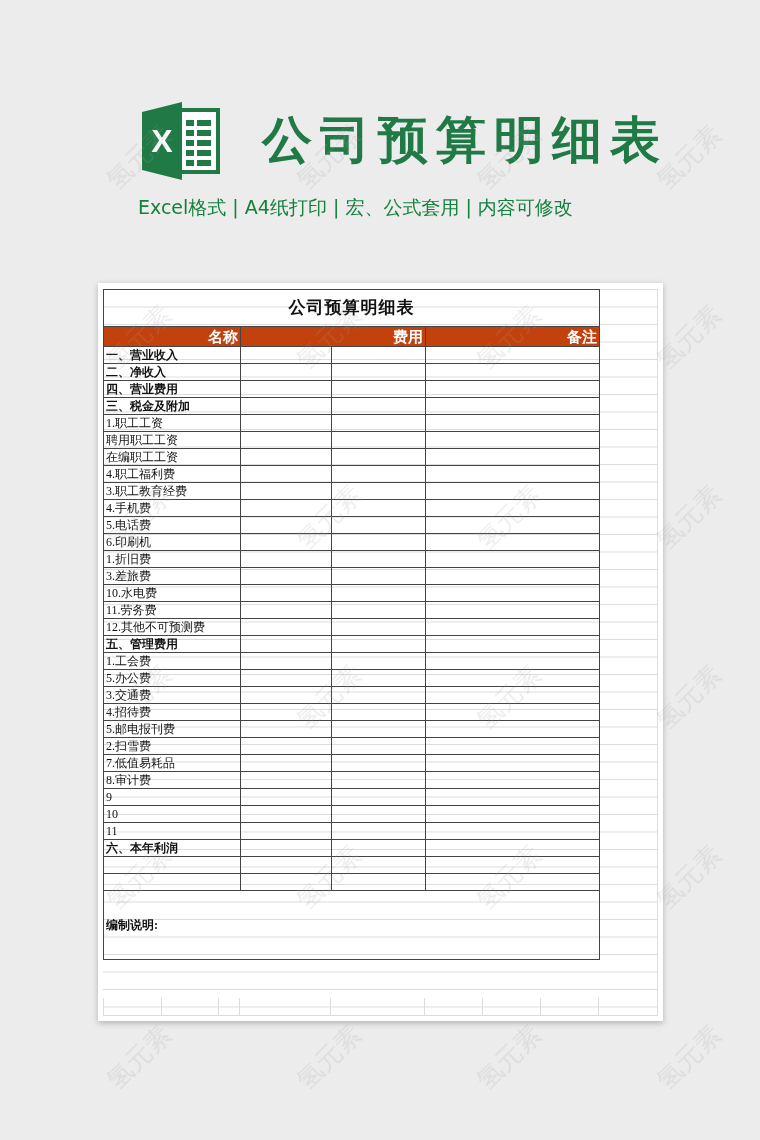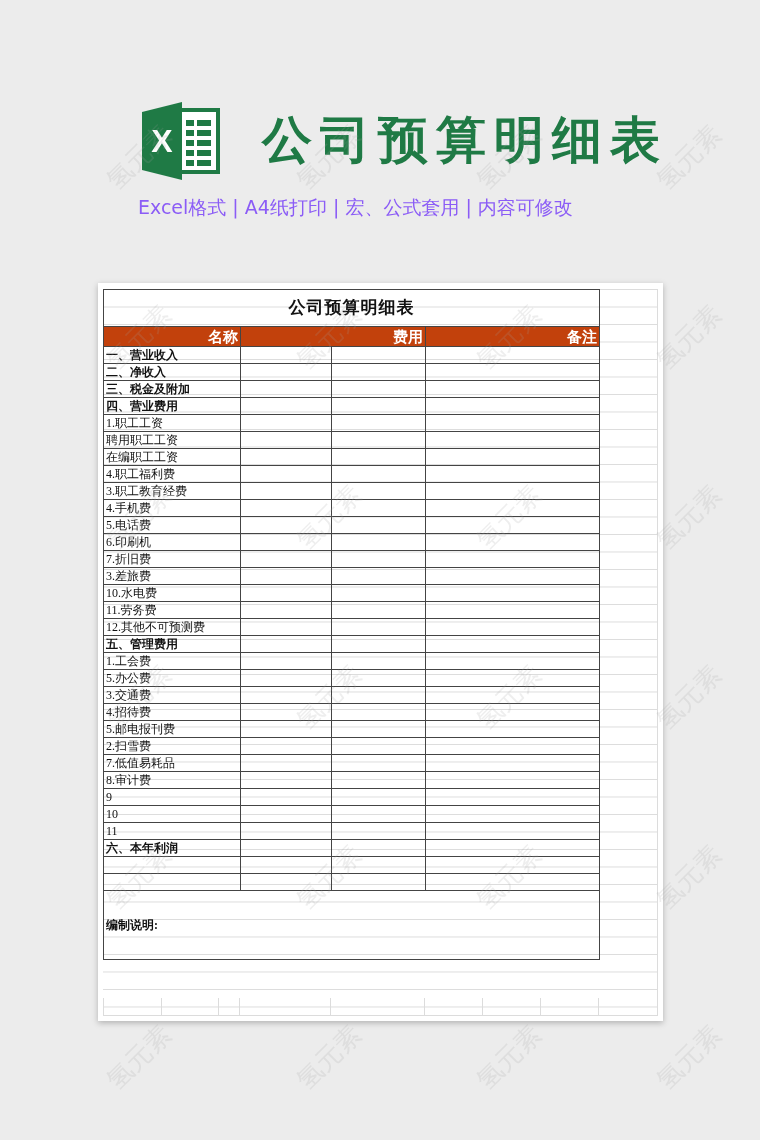--- a/index.html
+++ b/index.html
@@ -1,19 +1,19 @@
 <!DOCTYPE html>
 <html><head>
 <meta charset="utf-8">
 <style>
   html, body { margin:0; padding:0; }
   body { width:760px; height:1140px; background:#ececec; position:relative; overflow:hidden; font-family:"DejaVu Sans", sans-serif; }
   .logo { position:absolute; left:140px; top:100px; width:82px; height:82px; }
   .big-title { position:absolute; left:262px; top:108px; font-size:50px; font-weight:bold; color:#1f7a45; letter-spacing:8px; font-family:"DejaVu Sans", sans-serif; line-height:64px; white-space:nowrap; }
-  .subtitle { position:absolute; left:138px; top:195px; font-size:19px; color:#8b5cf6; white-space:nowrap; font-family:"DejaVu Sans", sans-serif; }
+  .subtitle { position:absolute; left:138px; top:195px; font-size:19px; color:#15803d; white-space:nowrap; font-family:"DejaVu Sans", sans-serif; }
   .sheet { position:absolute; left:98px; top:283px; width:565px; height:738px; background:#fff; box-shadow:0 2px 6px rgba(0,0,0,0.25); }
   .grid-bg { position:absolute; left:5px; top:6px; width:554px; height:726px;
     background-image: linear-gradient(#dcdcdc 1px, transparent 1px);
     background-size: 100% 17.5px; }
   .gl { position:absolute; background:#dcdcdc; }
   table.budget { position:absolute; left:5px; top:6px; border-collapse:collapse; table-layout:fixed; width:496px; font-family:"Liberation Serif", "DejaVu Serif", serif; }
   table.budget td { border:1.5px solid #444; padding:0 2px; height:16px; font-size:12px; line-height:16px; color:#111; white-space:nowrap; overflow:hidden; }
   .title-cell { height:36px !important; text-align:center; font-size:17px !important; font-weight:bold; letter-spacing:1px; }
   .hdr td { background:#c2410c; color:#fff !important; text-align:right; font-weight:bold; font-size:15px !important; height:19px !important; }
   .bold { font-weight:bold; }
@@ -80,32 +80,32 @@
           <td></td>
           <td></td>
         </tr>
         <tr>
           <td class="bold">二、净收入</td>
           <td></td>
           <td></td>
           <td></td>
         </tr>
         <tr>
+          <td class="bold">四、营业费用</td>
+          <td></td>
+          <td></td>
+          <td></td>
+        </tr>
+        <tr>
           <td class="bold">三、税金及附加</td>
           <td></td>
           <td></td>
           <td></td>
         </tr>
         <tr>
-          <td class="bold">四、营业费用</td>
-          <td></td>
-          <td></td>
-          <td></td>
-        </tr>
-        <tr>
           <td>1.职工工资</td>
           <td></td>
           <td></td>
           <td></td>
         </tr>
         <tr>
           <td>聘用职工工资</td>
           <td></td>
           <td></td>
           <td></td>
@@ -140,21 +140,21 @@
           <td></td>
           <td></td>
         </tr>
         <tr>
           <td>6.印刷机</td>
           <td></td>
           <td></td>
           <td></td>
         </tr>
         <tr>
-          <td>7.折旧费</td>
+          <td>1.折旧费</td>
           <td></td>
           <td></td>
           <td></td>
         </tr>
         <tr>
           <td>3.差旅费</td>
           <td></td>
           <td></td>
           <td></td>
         </tr>

